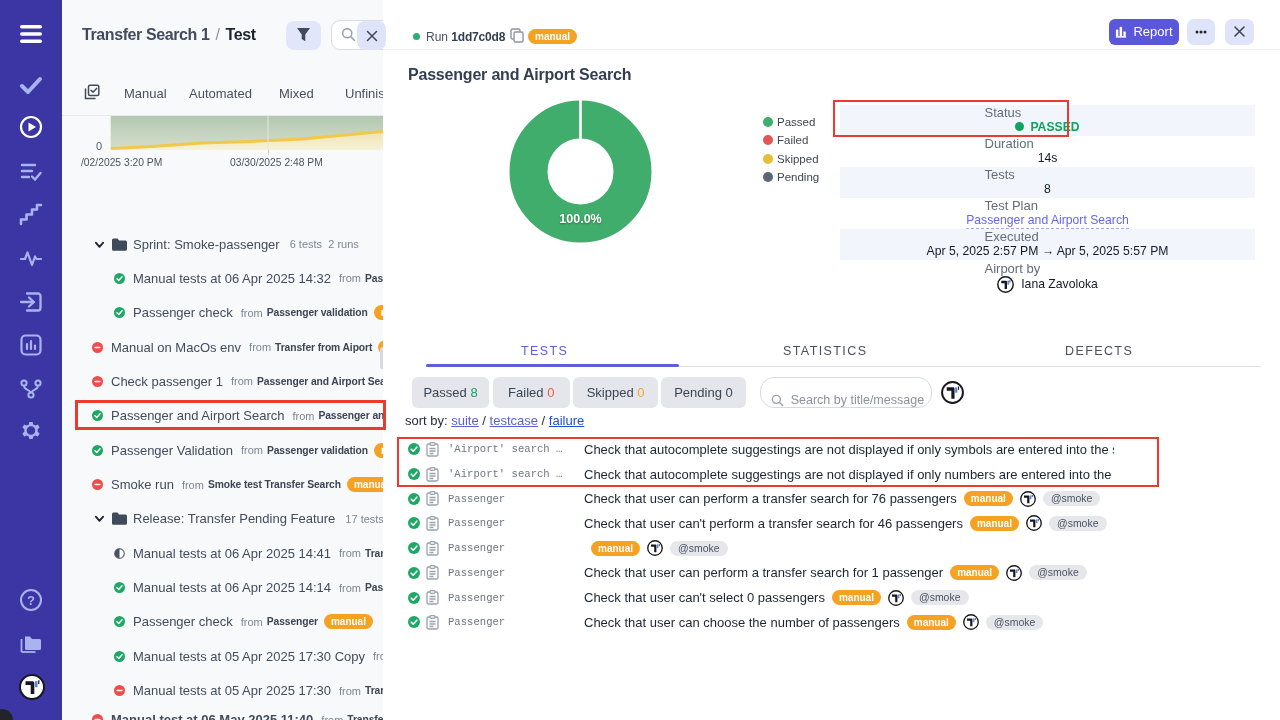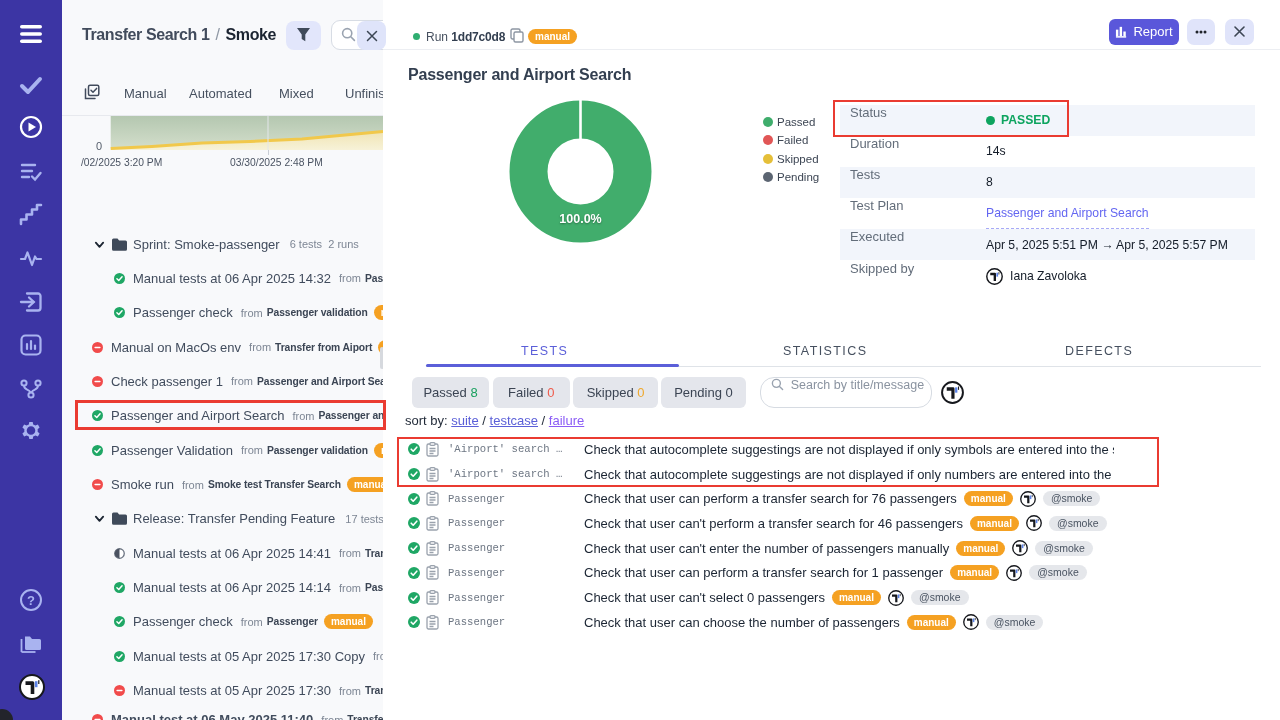--- a/index.html
+++ b/index.html
@@ -30,21 +30,21 @@
   .trow .pill { margin-left:6px; }
   
   #main { position:absolute; left:383px; top:0; width:897px; height:720px; background:#fff;text-decoration:underline; }
   #runhdr { position:absolute; left:0; top:0; width:897px; height:50px; border-bottom:1px solid #eceef2; }
   #mheading { position:absolute; left:25px; top:66px; font-size:16px; font-weight:bold; color:#333f50; letter-spacing:-0.2px; }
   .mtab { position:absolute; top:344px; font-size:12.5px; letter-spacing:1.4px; color:#46505f; }
   .ipill { position:absolute; top:377px; height:31px; background:#e4e6ec; border-radius:6px; font-size:13px; color:#3b4453; display:flex; align-items:center; justify-content:center; }
   .legend { position:absolute; font-size:11.5px; color:#3d4654; }
   .legend .dot { display:inline-block; width:10px; height:10px; border-radius:50%; margin-right:4px; vertical-align:-1px; }
   
-  .irow { position:absolute; left:457px; width:415px; height:31px; display:flex; font-size:13px; }
+  .irow { position:absolute; left:457px; width:415px; height:31px; display:flex; align-items:center; font-size:13px;flex-direction:column; }
   .irow.alt { background:#f2f5fb; }
   .irow .lbl { width:146px; padding-left:10px; color:#636d7a; }
   .irow .val { color:#141c28; display:flex; align-items:center; font-size:12.2px; }
   
   .xrow { position:absolute; left:0; width:897px; height:24.7px; display:flex; align-items:center; white-space:nowrap; }
   .xrow .mono { font-family:"Liberation Mono", monospace; font-size:10.6px; color:#6d7683; }
   .xrow .desc { font-size:13px; color:#1b2533; }
   .xrow .pill { margin-left:7px; }
   .smoke { display:inline-block; background:#e5e7eb; color:#4a5462; font-size:10.5px; border-radius:8px; padding:2px 8px; line-height:11px; margin-left:7px; }
   .redbox { position:absolute; border:3px solid #ea3b31; background:transparent; z-index:50; }
@@ -120,21 +120,21 @@
         <circle cx="13" cy="13" r="12" fill="#fff" stroke="#16181d" stroke-width="2"></circle>
         <path fill="#16181d" d="M6.5 7.2 h7.2 a1.6 1.6 0 0 1 1.6 1.6 V20 h-3.6 V11 H6.5 z"></path>
         <rect x="15.9" y="7.2" width="2.6" height="6" fill="#5b83e8"></rect>
         <rect x="19.2" y="6.2" width="1.2" height="3.8" fill="#16181d"></rect>
       </svg>
     <svg class="abs" style="left:0;top:706px;width:16px;height:14px" viewBox="0 0 16 14">
         <circle cx="2" cy="14" r="11" fill="#23242b"></circle>
       </svg>
   </div>
   <div id="lpanel">
-    <div id="ltitle"><span>Transfer Search 1</span><span class="sep">/</span><span class="runs">Smoke</span></div>
+    <div id="ltitle"><span>Transfer Search 1</span><span class="sep">/</span><span class="runs">Test</span></div>
     <div class="lbtn" style="left:224px;top:21px;width:35px;height:29px"></div>
     <svg class="abs" style="left:234px;top:27px;width:15px;height:16px" viewBox="0 0 15 16">
         <path d="M1 1 H14 L9.3 7.5 V14.2 L5.7 12 V7.5 Z" fill="#3f4a5a"></path>
       </svg>
     <div id="lsearch"></div>
     <svg class="abs" style="left:279px;top:27px;width:15px;height:15px" viewBox="0 0 15 15">
         <circle cx="6.2" cy="6.2" r="4.6" fill="none" stroke="#9aa3b0" stroke-width="1.6"></circle>
         <path d="M9.8 9.8 L13.4 13.4" stroke="#9aa3b0" stroke-width="1.6" stroke-linecap="round"></path>
       </svg>
 
@@ -379,58 +379,58 @@
     <div class="irow alt" style="top:166.9px">
         <span class="lbl">Tests</span>
         <span class="val">8</span>
       </div>
     <div class="irow" style="top:198.1px">
         <span class="lbl">Test Plan</span>
         <span class="val" style="color:#6366f1;border-bottom:1.5px dashed #a7aaf7;padding-bottom:1px">Passenger and Airport Search</span>
       </div>
     <div class="irow alt" style="top:229.3px">
         <span class="lbl">Executed</span>
-        <span class="val">Apr 5, 2025 5:51 PM → Apr 5, 2025 5:57 PM</span>
+        <span class="val">Apr 5, 2025 2:57 PM → Apr 5, 2025 5:57 PM</span>
       </div>
     <div class="irow" style="top:260.5px">
-        <span class="lbl">Skipped by</span>
+        <span class="lbl">Airport by</span>
         <span class="val"><svg class="tav" style="margin-right:7px" width="17" height="17" viewBox="0 0 26 26">
             <circle cx="13" cy="13" r="11.8" fill="#fff" stroke="#16181d" stroke-width="2.2"></circle>
             <path fill="#16181d" d="M6.5 7.2 h7.2 a1.6 1.6 0 0 1 1.6 1.6 V20 h-3.6 V11 H6.5 z"></path>
             <rect x="15.9" y="7.2" width="2.6" height="6" fill="#5b83e8"></rect>
             <rect x="19.2" y="6.2" width="1.2" height="3.8" fill="#16181d"></rect>
           </svg>Iana Zavoloka</span>
       </div>
     <div class="redbox" style="left:450px;top:100px;width:236px;height:37px;border-width:2.5px"></div>
 
     <div class="mtab" style="left:138px;color:#5b5fd9">TESTS</div>
     <div class="mtab" style="left:400px">STATISTICS</div>
     <div class="mtab" style="left:682px">DEFECTS</div>
     <div class="abs" style="left:43px;top:366px;width:835px;height:1px;background:#dfe3e8"></div>
     <div class="abs" style="left:43px;top:364px;width:253px;height:2.5px;background:#5b5fd9;border-radius:2px"></div>
 
     <div class="ipill" style="left:29px;width:77px">Passed&nbsp;<span style="color:#18a05e">8</span></div>
     <div class="ipill" style="left:109.5px;width:77.5px">Failed&nbsp;<span style="color:#ef5b4c">0</span></div>
     <div class="ipill" style="left:190.4px;width:84.4px">Skipped&nbsp;<span style="color:#efa82d">0</span></div>
     <div class="ipill" style="left:278.3px;width:84.4px">Pending&nbsp;0</div>
-    <div class="abs" style="left:376.7px;top:377px;width:172px;height:31px;background:#fff;border:1px solid #d6dbe2;border-radius:14px;display:flex;align-items:flex-start;overflow:hidden">
+    <div class="abs" style="left:376.7px;top:377px;width:172px;height:31px;background:#fff;border:1px solid #d6dbe2;border-radius:14px;display:flex;align-items:flex-end;overflow:hidden">
       <svg style="width:13px;height:13px;margin:0 7px 0 10px;flex:0 0 auto" viewBox="0 0 15 15">
           <circle cx="6.2" cy="6.2" r="4.6" fill="none" stroke="#9aa3b0" stroke-width="1.6"></circle>
           <path d="M9.8 9.8 L13.4 13.4" stroke="#9aa3b0" stroke-width="1.6" stroke-linecap="round"></path>
         </svg>
       <span style="font-size:12.5px;color:#8a93a0;white-space:nowrap">Search by title/message</span>
     </div>
     <svg class="abs" style="left:558px;top:381px" width="23" height="23" viewBox="0 0 26 26">
         <circle cx="13" cy="13" r="11.8" fill="#fff" stroke="#16181d" stroke-width="2.2"></circle>
         <path fill="#16181d" d="M6.5 7.2 h7.2 a1.6 1.6 0 0 1 1.6 1.6 V20 h-3.6 V11 H6.5 z"></path>
         <rect x="15.9" y="7.2" width="2.6" height="6" fill="#5b83e8"></rect>
         <rect x="19.2" y="6.2" width="1.2" height="3.8" fill="#16181d"></rect>
       </svg>
 
-    <div class="abs" style="left:22px;top:413px;font-size:13px;color:#1f2836">sort by: <span style="color:#5a5fd8;text-decoration:underline">suite</span> / <span style="color:#5a5fd8;text-decoration:underline">testcase</span> / <span style="color:#8b5cf6;text-decoration:underline">failure</span></div>
+    <div class="abs" style="left:22px;top:413px;font-size:13px;color:#1f2836">sort by: <span style="color:#5a5fd8;text-decoration:underline">suite</span> / <span style="color:#5a5fd8;text-decoration:underline">testcase</span> / <span style="color:#1d4ed8;text-decoration:underline">failure</span></div>
     <div class="xrow" style="top:437px">
       <svg class="ticon" style="margin-left:25px" width="12" height="12" viewBox="0 0 12 12">
           <circle cx="6" cy="6" r="6" fill="#1fa765"></circle>
           <path d="M3.2 6.2 L5.2 8.2 L8.8 4.2" stroke="#fff" stroke-width="1.6" fill="none" stroke-linecap="round" stroke-linejoin="round"></path>
         </svg>
       <svg class="ticon" style="margin-left:6px" width="13" height="15" viewBox="0 0 13 15">
           <g fill="none" stroke="#9aa2ad" stroke-width="1.3">
             <rect x="1" y="2" width="11" height="12" rx="1.5"></rect>
             <rect x="4" y="0.7" width="5" height="2.6" rx="1" fill="#f8f9fb"></rect>
             <path d="M3.5 6.5 h6 M3.5 9 h6 M3.5 11.5 h4"></path>
@@ -506,21 +506,20 @@
           <path d="M3.2 6.2 L5.2 8.2 L8.8 4.2" stroke="#fff" stroke-width="1.6" fill="none" stroke-linecap="round" stroke-linejoin="round"></path>
         </svg>
       <svg class="ticon" style="margin-left:6px" width="13" height="15" viewBox="0 0 13 15">
           <g fill="none" stroke="#9aa2ad" stroke-width="1.3">
             <rect x="1" y="2" width="11" height="12" rx="1.5"></rect>
             <rect x="4" y="0.7" width="5" height="2.6" rx="1" fill="#f8f9fb"></rect>
             <path d="M3.5 6.5 h6 M3.5 9 h6 M3.5 11.5 h4"></path>
           </g>
         </svg>
       <span class="mono" style="margin-left:9px;width:136px">Passenger</span>
-      <span class="desc">Check that user can't enter the number of passengers manually</span>
       <span class="pill">manual</span>
       <svg class="tav" style="margin-left:7px" width="16" height="16" viewBox="0 0 26 26">
           <circle cx="13" cy="13" r="11.8" fill="#fff" stroke="#16181d" stroke-width="2.2"></circle>
           <path fill="#16181d" d="M6.5 7.2 h7.2 a1.6 1.6 0 0 1 1.6 1.6 V20 h-3.6 V11 H6.5 z"></path>
           <rect x="15.9" y="7.2" width="2.6" height="6" fill="#5b83e8"></rect>
           <rect x="19.2" y="6.2" width="1.2" height="3.8" fill="#16181d"></rect>
         </svg>
       <span class="smoke">@smoke</span>
     </div>
     <div class="xrow" style="top:560.5px">

